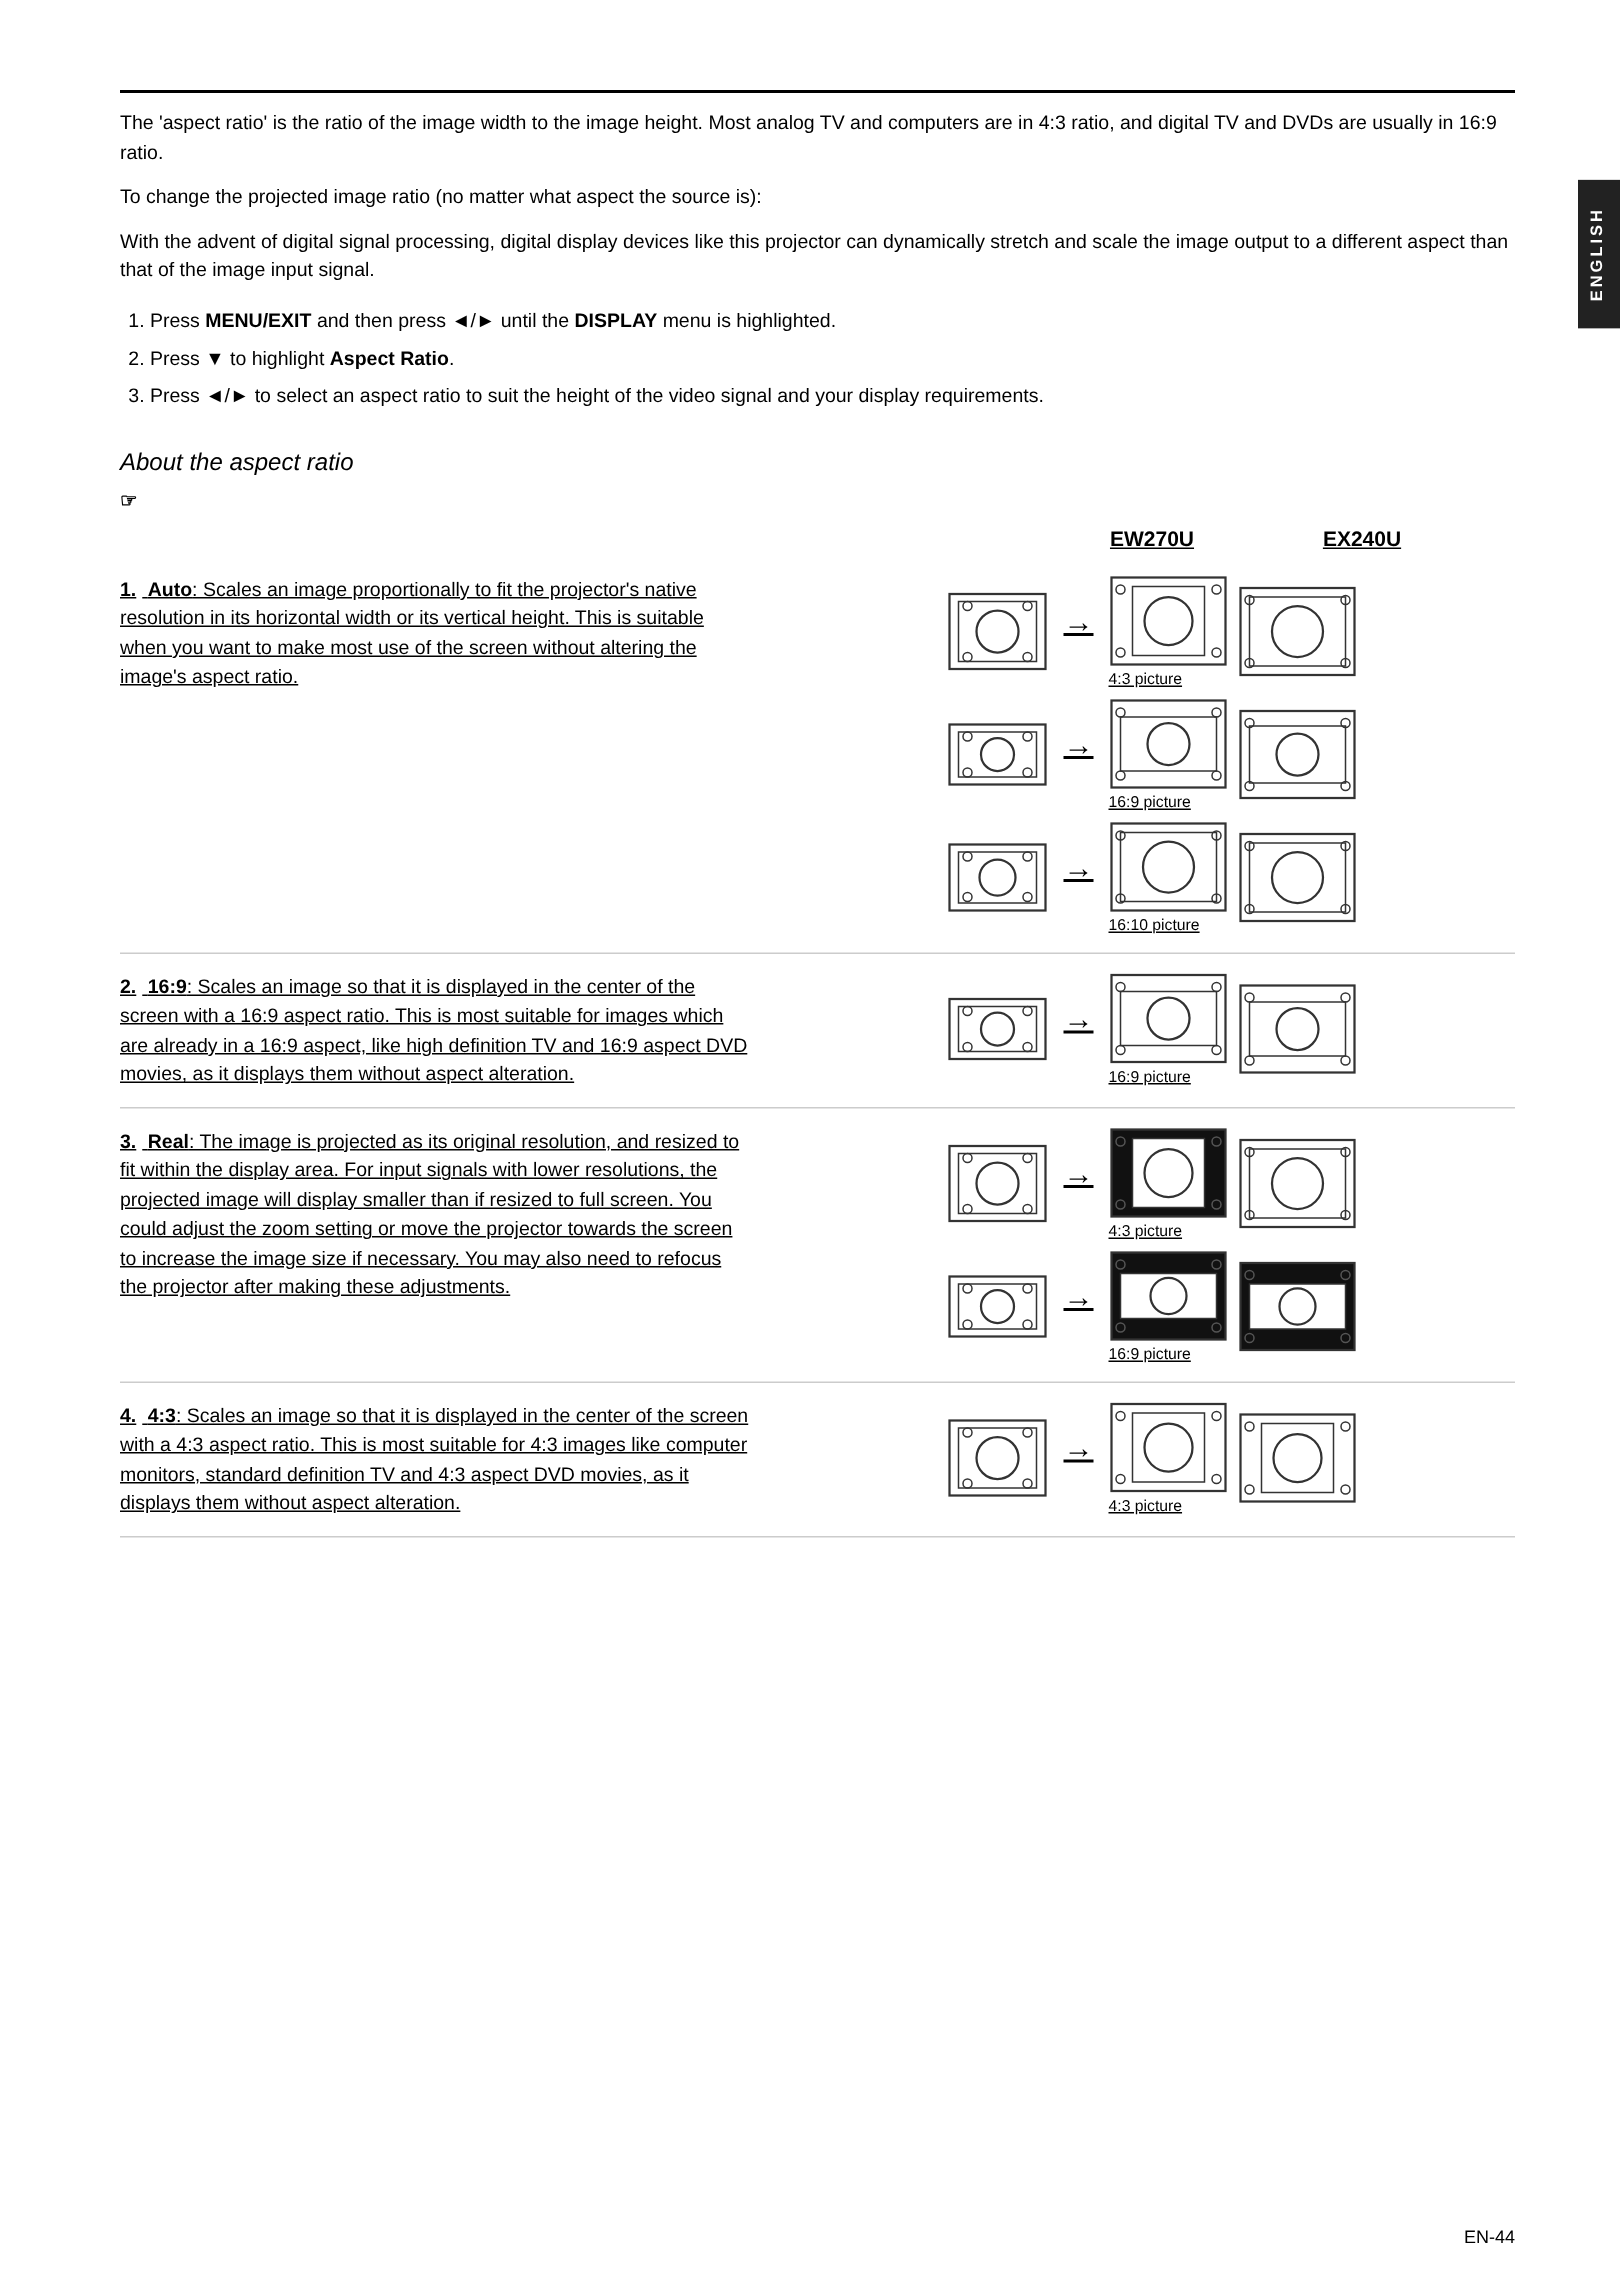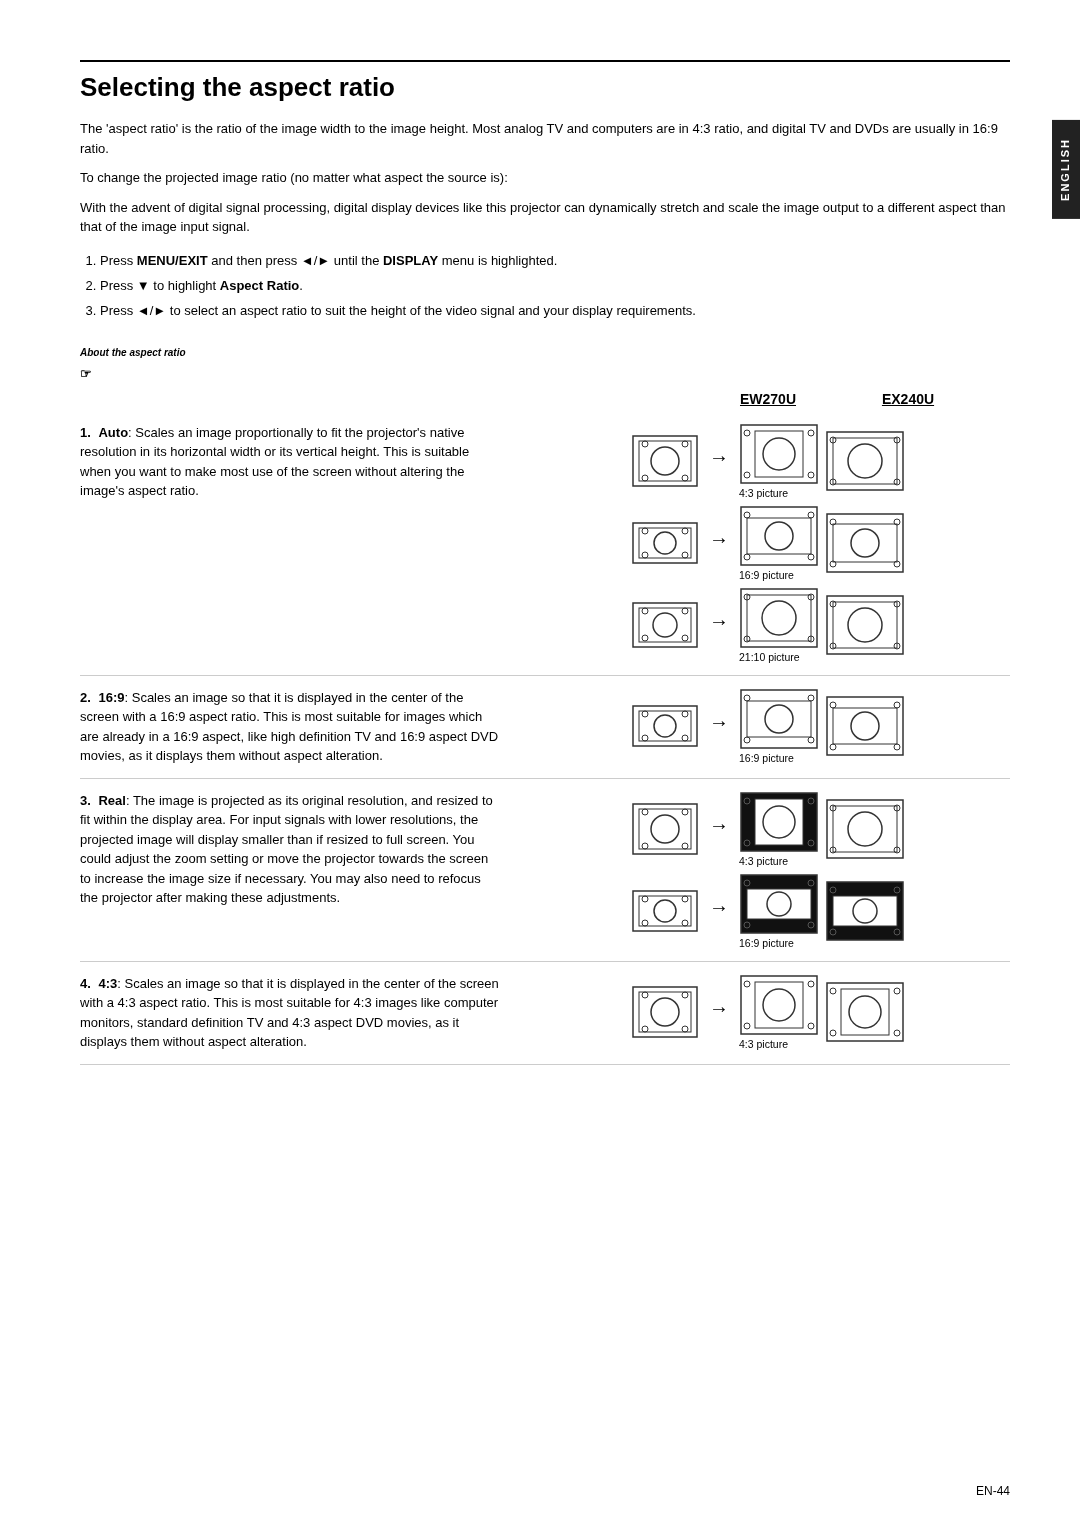--- a/index.html
+++ b/index.html
@@ -62,22 +62,22 @@
       margin: 12px 0 24px 20px;
       font-size: 13px;
       line-height: 1.8;
     }
     .steps-list li {
       margin-bottom: 2px;
     }
 
     .section-title {
       font-style: italic;
-      font-weight: bold;
-      font-size: 10px;
+      font-weight: normal;
+      font-size: 16px;
       margin: 10px 0 6px 0;
     }
 
     .note-box {
       display: flex;
       align-items: flex-start;
       gap: 6px;
       font-size: 11.5px;
       font-weight: bold;
       margin-bottom: 8px;
@@ -142,20 +142,21 @@
     .section-num {
       font-weight: bold;
       margin-right: 4px;
     }
 
     .section-row-wrap {
       display: flex;
       gap: 16px;
       border-bottom: 1px solid #ccc;
       padding: 12px 0 12px 0;
+      text-decoration: underline;
     }
 
     .section-row-wrap .text-side {
       flex: 0 0 430px;
       font-size: 13px;
       line-height: 1.5;
       padding-right: 10px;
     }
 
     .section-row-wrap .diag-side {
@@ -169,21 +170,20 @@
   </style>
 </head>
 <body>
 
 <div class="page-container">
 
   <div class="english-tab">ENGLISH</div>
 
   <div class="top-border"></div>
 
-  <h1 class="page-title">Selecting the aspect ratio</h1>
 
   <p class="intro-text">The 'aspect ratio' is the ratio of the image width to the image height. Most analog TV and computers are in 4:3 ratio, and digital TV and DVDs are usually in 16:9 ratio.</p>
   <p class="intro-text">To change the projected image ratio (no matter what aspect the source is):</p>
   <p class="intro-text">With the advent of digital signal processing, digital display devices like this projector can dynamically stretch and scale the image output to a different aspect than that of the image input signal.</p>
 
   <ol class="steps-list">
     <li>Press <strong>MENU/EXIT</strong> and then press ◄/► until the <strong>DISPLAY</strong> menu is highlighted.</li>
     <li>Press ▼ to highlight <strong>Aspect Ratio</strong>.</li>
     <li>Press ◄/► to select an aspect ratio to suit the height of the video signal and your display requirements.</li>
   </ol>
@@ -298,21 +298,21 @@
         <div class="pic-group">
           <svg width="80" height="62">
             <rect x="2" y="2" width="76" height="58" fill="white" stroke="#333" stroke-width="1.5"></rect>
             <rect x="8" y="8" width="64" height="46" fill="white" stroke="#333" stroke-width="1"></rect>
             <circle cx="40" cy="31" r="17" fill="none" stroke="#333" stroke-width="1.5"></circle>
             <circle cx="8" cy="10" r="3" fill="none" stroke="#333" stroke-width="1"></circle>
             <circle cx="72" cy="10" r="3" fill="none" stroke="#333" stroke-width="1"></circle>
             <circle cx="8" cy="52" r="3" fill="none" stroke="#333" stroke-width="1"></circle>
             <circle cx="72" cy="52" r="3" fill="none" stroke="#333" stroke-width="1"></circle>
           </svg>
-          <div class="pic-label">21:10 picture</div>
+          <div class="pic-label">16:10 picture</div>
         </div>
         <div class="pic-group">
           <svg width="80" height="62">
             <rect x="2" y="2" width="76" height="58" fill="white" stroke="#333" stroke-width="1.5"></rect>
             <rect x="8" y="8" width="64" height="46" fill="white" stroke="#333" stroke-width="1"></rect>
             <circle cx="40" cy="31" r="17" fill="none" stroke="#333" stroke-width="1.5"></circle>
             <circle cx="8" cy="10" r="3" fill="none" stroke="#333" stroke-width="1"></circle>
             <circle cx="72" cy="10" r="3" fill="none" stroke="#333" stroke-width="1"></circle>
             <circle cx="8" cy="52" r="3" fill="none" stroke="#333" stroke-width="1"></circle>
             <circle cx="72" cy="52" r="3" fill="none" stroke="#333" stroke-width="1"></circle>

